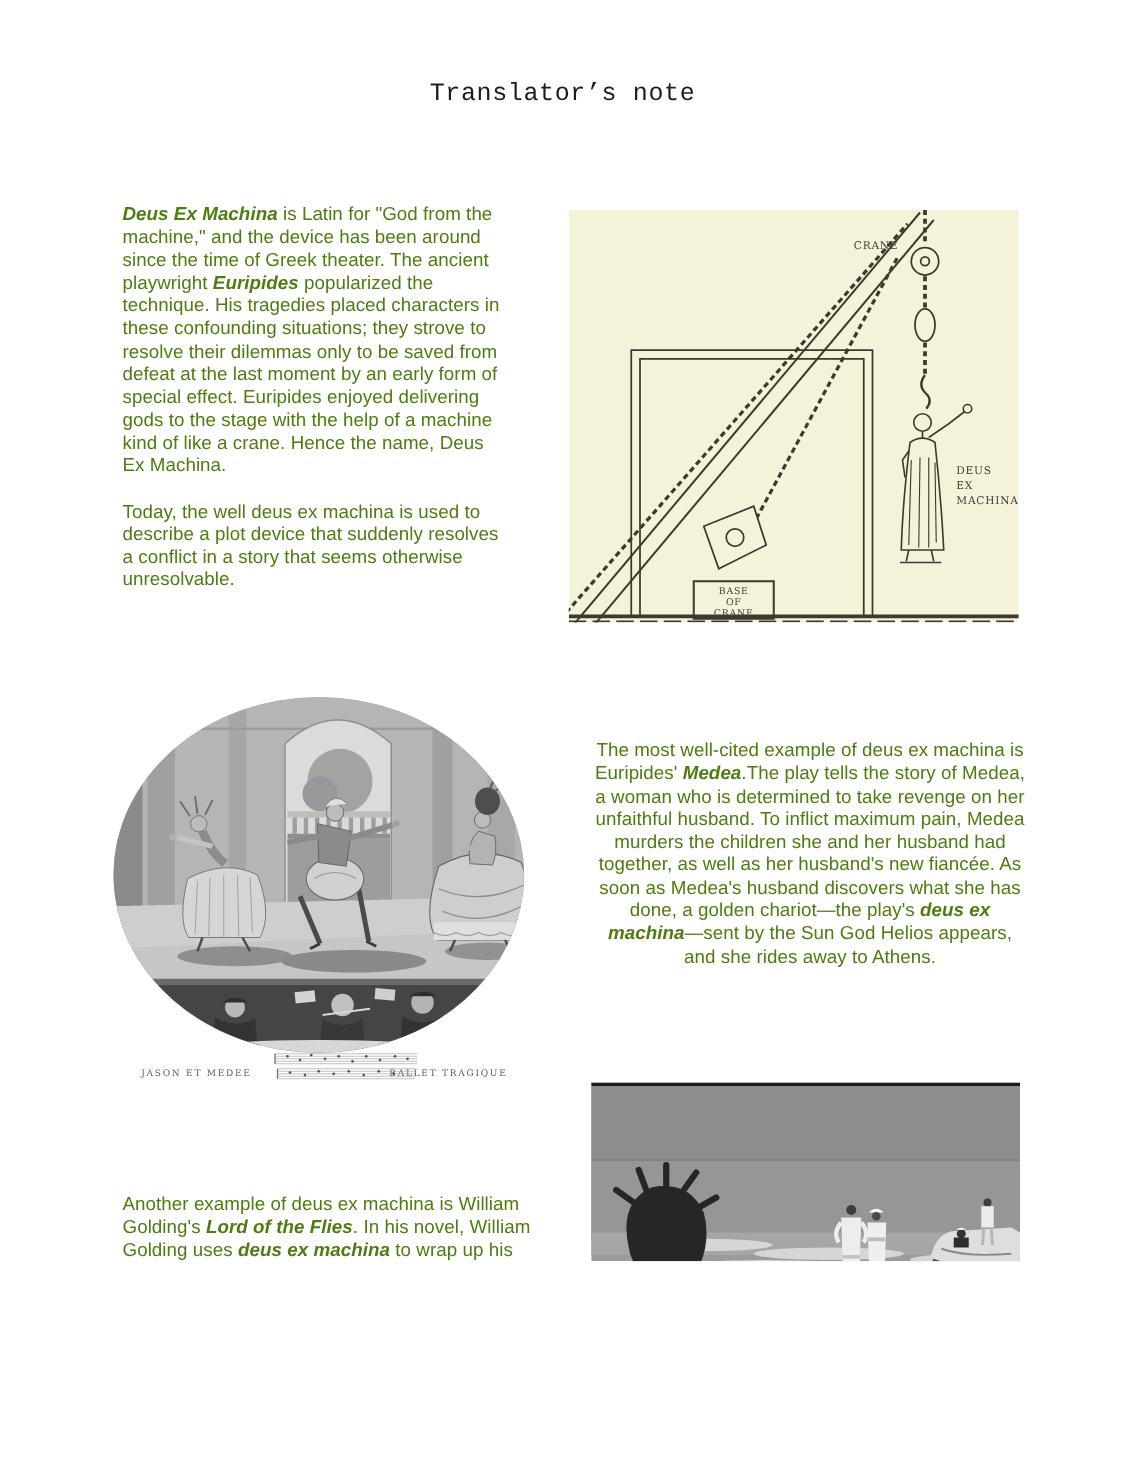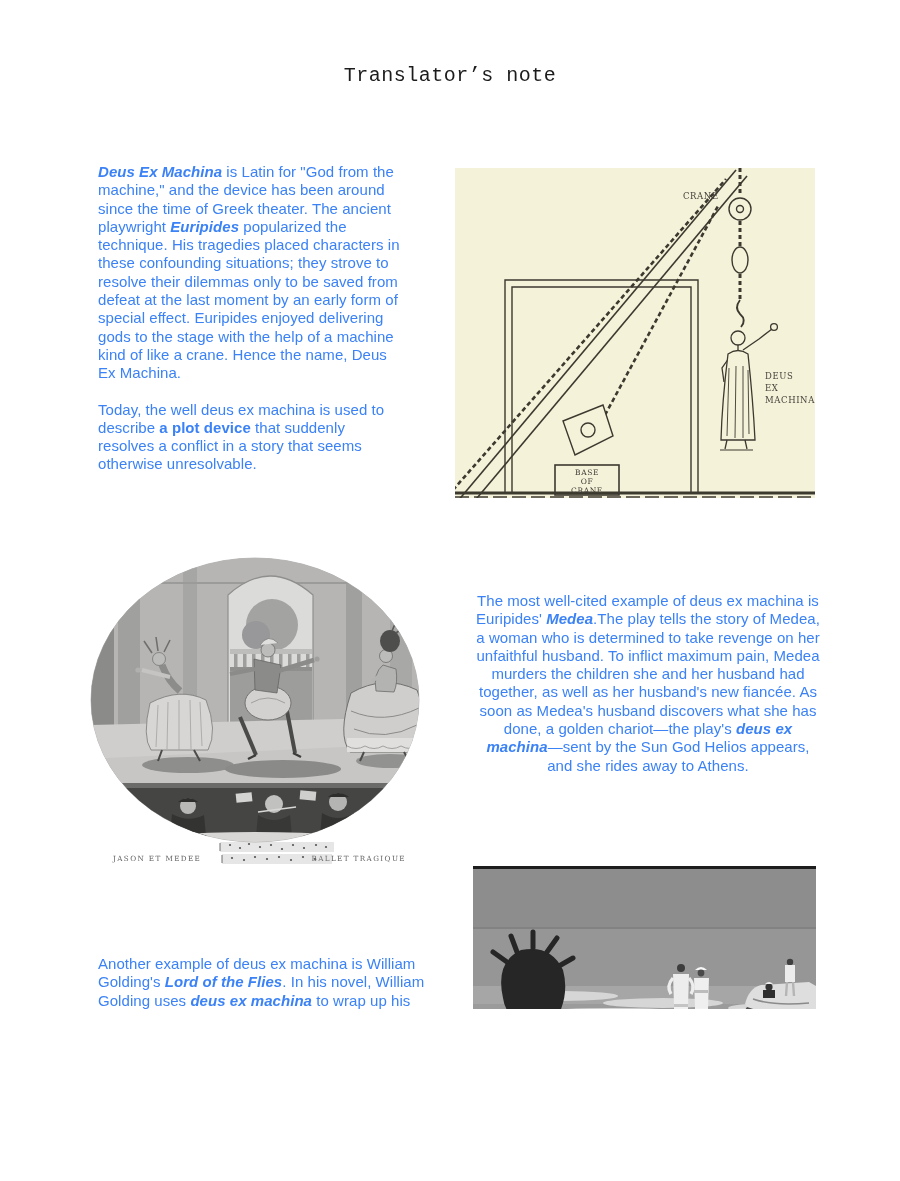--- a/index.html
+++ b/index.html
@@ -19,25 +19,25 @@
     font-family:"Liberation Mono", monospace;
     font-size:20px;
     letter-spacing:0.5px;
     color:#1c1c1c;
   }
   .para{
     position:absolute;
     font-size:15px;
     line-height:18.3px;
     letter-spacing:0.05px;
-    color:#3b82f6;
+    color:#4d7c0f;
   }
   .para p{margin:0 0 18px 0;}
   .bi{font-weight:700;font-style:italic;}
-  .b{font-weight:700;}
+  .b{font-weight:400;}
   #para-intro{left:98px;top:163px;width:303px;}
   #para-medea{left:476px;top:592px;width:344px;text-align:center;}
   #para-lotf{left:98px;top:911px;width:350px;margin-top:44px;}
   .img-abs{position:absolute;display:block;}
   #crane-img{left:455px;top:168px;}
   #ballet-img{left:88px;top:553px;}
   #beach-img{left:473px;top:866px;}
   .d-label{
     font-family:"DejaVu Serif", serif;
     fill:#45413a;

